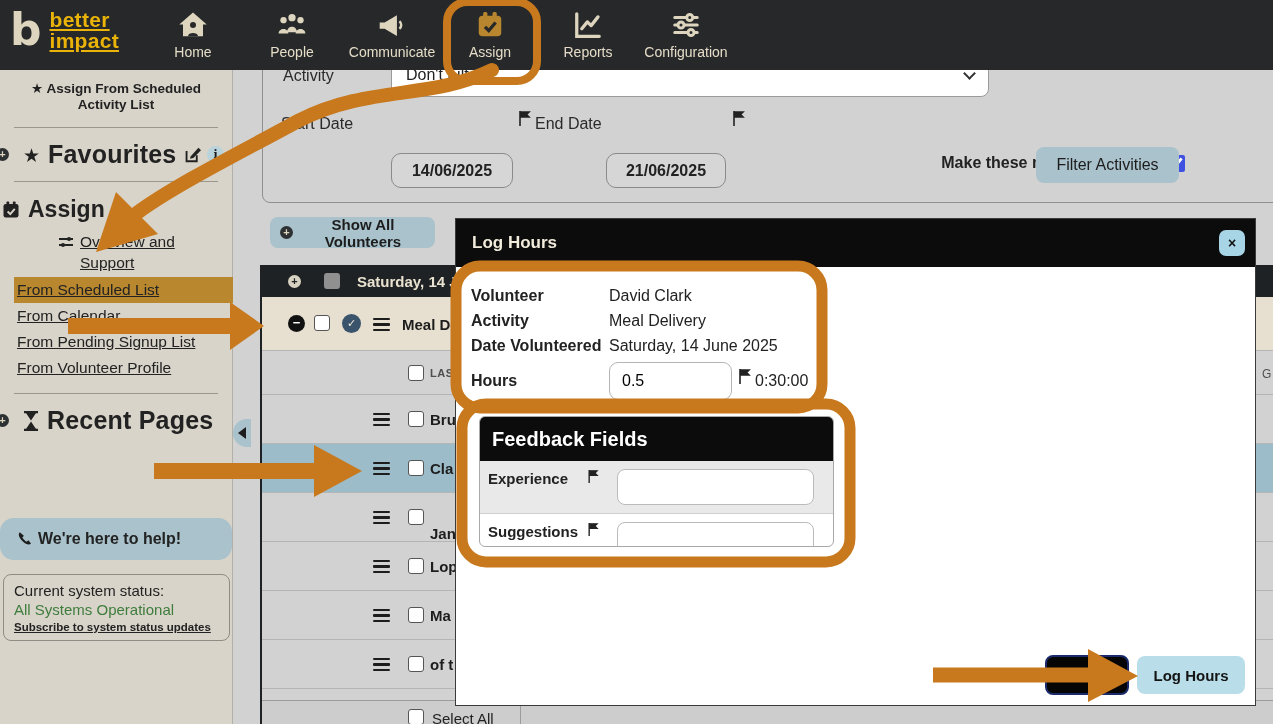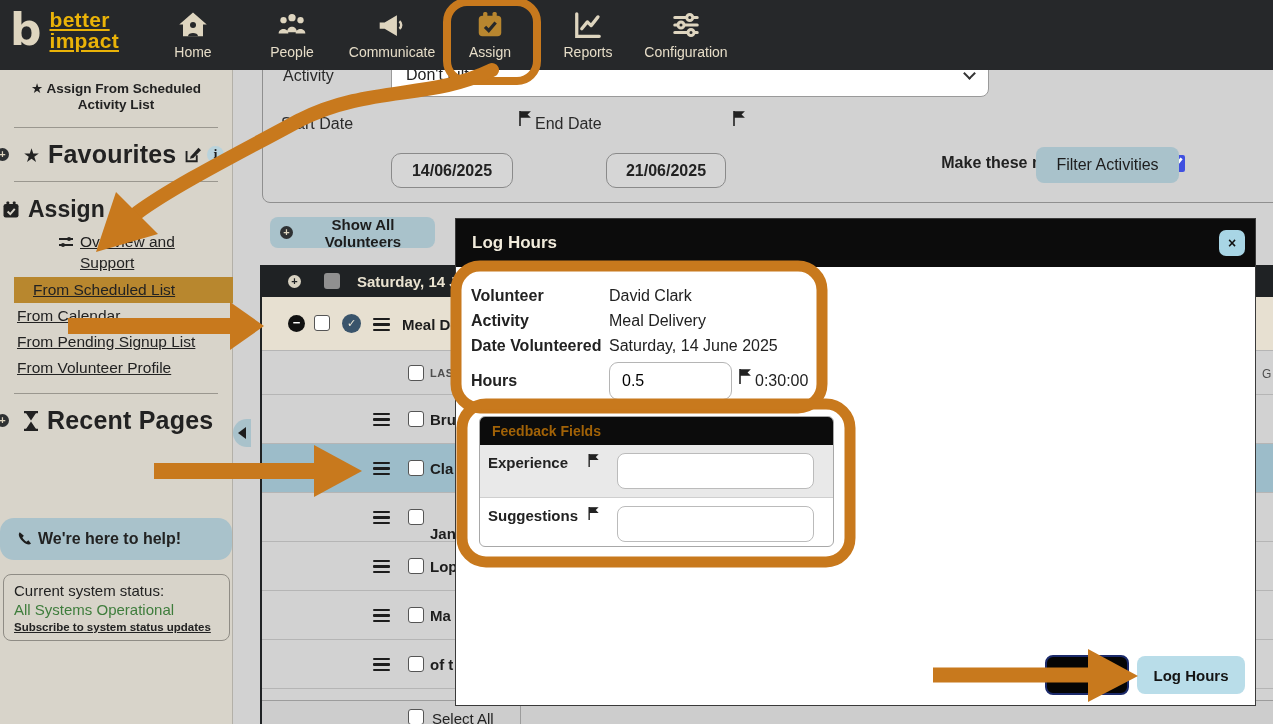--- a/index.html
+++ b/index.html
@@ -20,21 +20,21 @@
   .sb-title { text-align:center; font-weight:bold; font-size:13.5px; padding:10px 6px 8px 6px; line-height:16px; }
   .sb-hr { border:none; border-top:1px solid #9a978f; margin:6px 14px; }
   .sb-header { display:flex; align-items:center; padding:6px 8px 6px 0; }
   .plus-circle { width:13px; height:13px; border-radius:50%; background:#2e3133; color:#ded5bf; font-size:11px; line-height:12px; text-align:center; font-weight:bold; margin-left:-4px; flex:0 0 13px; }
   .sb-header .star { font-family:"DejaVu Sans", sans-serif; font-size:19px; margin:0 8px 0 14px; }
   .sb-header .sb-head-label { font-size:25px; font-weight:bold; letter-spacing:.2px; }
   .sb-assign-head { display:flex; align-items:center; padding:8px 0 4px 2px; }
   .sb-assign-head .sb-head-label { font-size:23px; font-weight:bold; margin-left:8px; }
   .sb-link { display:block; font-size:15.5px; text-decoration:underline; color:#222; padding:4px 0 4px 17px; cursor:pointer; }
   .sb-link.overview { padding-left:80px; width:210px; line-height:21px; position:relative; }
-  .sb-link.gold { background:#b8872e; margin:0 0 0 14px; width:219px; padding-left:19px; }
+  .sb-link.gold { background:#b8872e; margin:0 0 0 14px; width:219px; padding-left:3px; }
   .icons-right { margin-left:auto; display:flex; align-items:center; gap:6px; }
   .info-circle { width:17px; height:17px; border-radius:50%; background:#b9d3dc; color:#1d1d1d; font-size:11px; font-weight:bold; text-align:center; line-height:17px; font-family:"DejaVu Serif", serif; }
   .help-btn { position:absolute; left:0; top:448px; width:232px; height:42px; background:#a9c2cb; border-radius:14px; display:flex; align-items:center; cursor:pointer; }
   .help-btn .hlabel { font-size:16px; font-weight:bold; margin-left:38px; }
   .status-box { position:absolute; left:3px; top:504px; width:227px; border:1px solid #8f8c85; border-radius:8px; padding:7px 10px; }
   .status-box .s1 { font-size:15px; }
   .status-box .s2 { font-size:15px; color:#3e7d3c; margin-top:2px; }
   .status-box .s3 { font-size:11.5px; font-weight:bold; text-decoration:underline; margin-top:3px; cursor:pointer; }
   .collapse-tab { position:absolute; left:233px; top:419px; width:18px; height:28px; background:#a9c2cb; border-radius:14px 0 0 14px; z-index:3; display:flex; align-items:center; justify-content:center; cursor:pointer; }
   .tri-left { width:0; height:0; border-top:6px solid transparent; border-bottom:6px solid transparent; border-right:8px solid #1d1d1d; }
@@ -79,21 +79,21 @@
 
   
   .modal { position:absolute; left:455px; top:218px; width:801px; height:488px; background:#fff; border:1px solid #3a3a3a; z-index:15; }
   .m-header { height:48px; background:#0c0c0c; display:flex; align-items:center; padding:0 10px 0 16px; }
   .m-title { color:#f2ecdc; font-size:17px; font-weight:bold; }
   .m-close { margin-left:auto; width:26px; height:26px; background:#a8d5e5; border:none; border-radius:7px; font-size:14px; font-weight:bold; color:#111; cursor:pointer; line-height:24px; }
   .m-field { position:absolute; font-size:16px; }
   .m-label { font-weight:bold; }
   .hours-input { position:absolute; left:153px; top:143px; width:123px; height:38px; border:1px solid #b5b5b5; border-radius:9px; padding:0 12px; font-size:16px; font-family:"Liberation Sans", sans-serif; }
   .fb-box { position:absolute; left:23px; top:197px; width:355px; height:131px; border:1px solid #a8a8a8; border-radius:6px; overflow:hidden; }
-  .fb-head { height:28px; background:#0c0c0c; color:#a16207; font-size:14px; font-weight:bold; display:flex; align-items:center; padding-left:12px; }
+  .fb-head { height:44px; background:#0c0c0c; color:#ffffff; font-size:20px; font-weight:bold; display:flex; align-items:center; padding-left:12px; }
   .fb-row { position:relative; height:53px; }
   .fb-row.alt { background:#e9e9e9; border-bottom:1px solid #cfcfcf; }
   .fb-label { position:absolute; left:8px; top:9px; font-size:15px; font-weight:bold; }
   .fb-input { position:absolute; left:137px; top:8px; width:197px; height:36px; border:1px solid #bbb; border-radius:8px; background:#fff; resize:none; font-family:"Liberation Sans", sans-serif; font-size:14px; padding:4px 8px; }
   .m-footer-btn { position:absolute; border-radius:8px; font-size:15px; font-family:"Liberation Sans", sans-serif; cursor:pointer; }
   .cancel-btn { left:589px; top:436px; width:84px; height:40px; background:#050505; color:#f5f5f5; border:2px solid #1b2a6b; }
   .loghours-btn { left:681px; top:437px; width:108px; height:38px; background:#b9dde9; color:#141414; border:none; font-weight:bold; }
 
   
   .annot { position:absolute; left:0; top:0; width:1273px; height:724px; z-index:30; pointer-events:none; }

